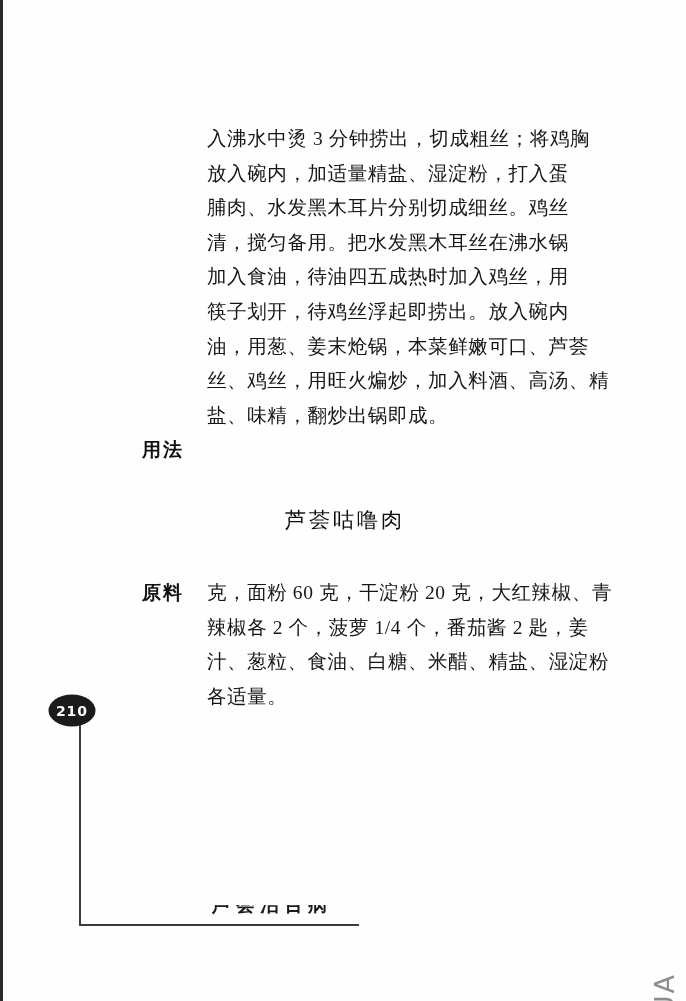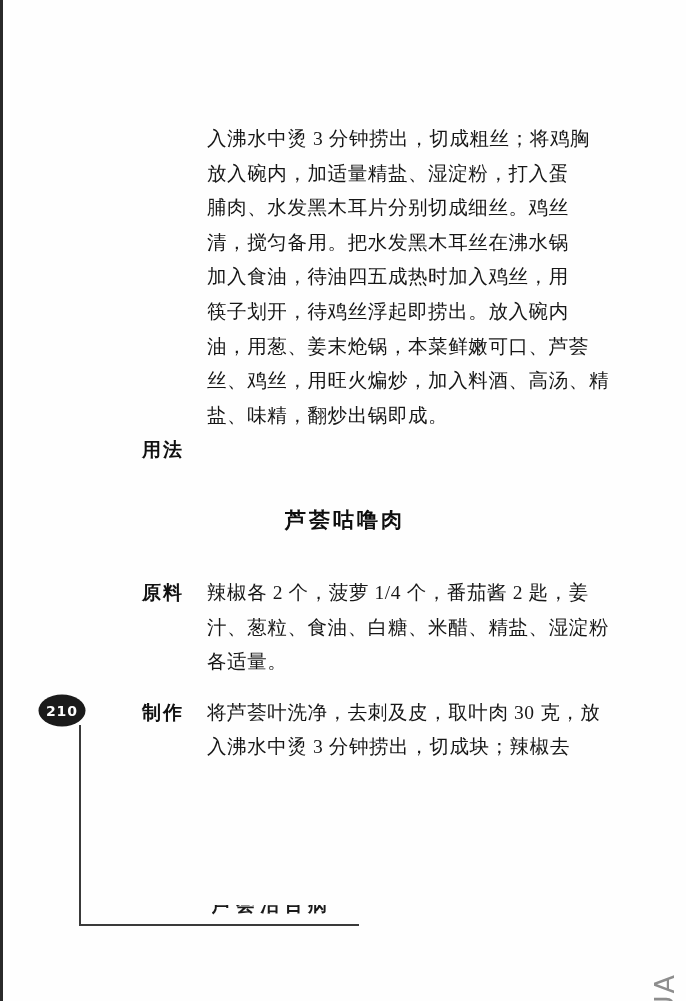--- a/index.html
+++ b/index.html
@@ -68,35 +68,35 @@
     letter-spacing: 2px;
   }
   .field-body {
     flex: 1;
   }
 
   
   .recipe-title {
     text-align: center;
     font-family: "DejaVu Sans", "Liberation Sans", sans-serif;
-    font-weight: bold;
+    font-weight: normal;
     font-size: 21px;
     letter-spacing: 3px;
     color: #0e0e0e;
     margin: 38px 0 0 0;
     padding-right: 46px;
   }
 
   .gap-after-title { height: 42px; }
   .gap-small { height: 16px; }
 
   
   .page-badge {
     position: absolute;
-    left: 40px;
+    left: 50px;
     top: 696px;
     width: 44px;
     height: 29px;
     border-radius: 50%;
     background: #1b1b1b;
     color: #ffffff;
     font-family: "DejaVu Sans", "Liberation Sans", sans-serif;
     font-weight: bold;
     font-size: 14px;
     letter-spacing: 1px;
@@ -181,35 +181,29 @@
       <div class="field-label">用法</div>
     </div>
 
 
     <div class="recipe-title">芦荟咕噜肉</div>
     <div class="gap-after-title"></div>
 
     <div class="field-row">
       <div class="field-label">原料</div>
       <div class="field-body">
+        <div class="field-line">克，面粉 60 克，干淀粉 20 克，大红辣椒、青</div>
         <div class="field-line">辣椒各 2 个，菠萝 1/4 个，番茄酱 2 匙，姜</div>
         <div class="field-line">汁、葱粒、食油、白糖、米醋、精盐、湿淀粉</div>
         <div class="field-line">各适量。</div>
       </div>
     </div>
 
     <div class="gap-small"></div>
 
-    <div class="field-row">
-      <div class="field-label">制作</div>
-      <div class="field-body">
-        <div class="field-line">将芦荟叶洗净，去刺及皮，取叶肉 30 克，放</div>
-        <div class="field-line">入沸水中烫 3 分钟捞出，切成块；辣椒去</div>
-      </div>
-    </div>
 
   </div>
 
   <div class="page-badge">210</div>
   <div class="badge-stem"></div>
   <div class="footer-rule"></div>
   <div class="footer-title">
     <span>芦荟治百病</span>
   </div>
 

